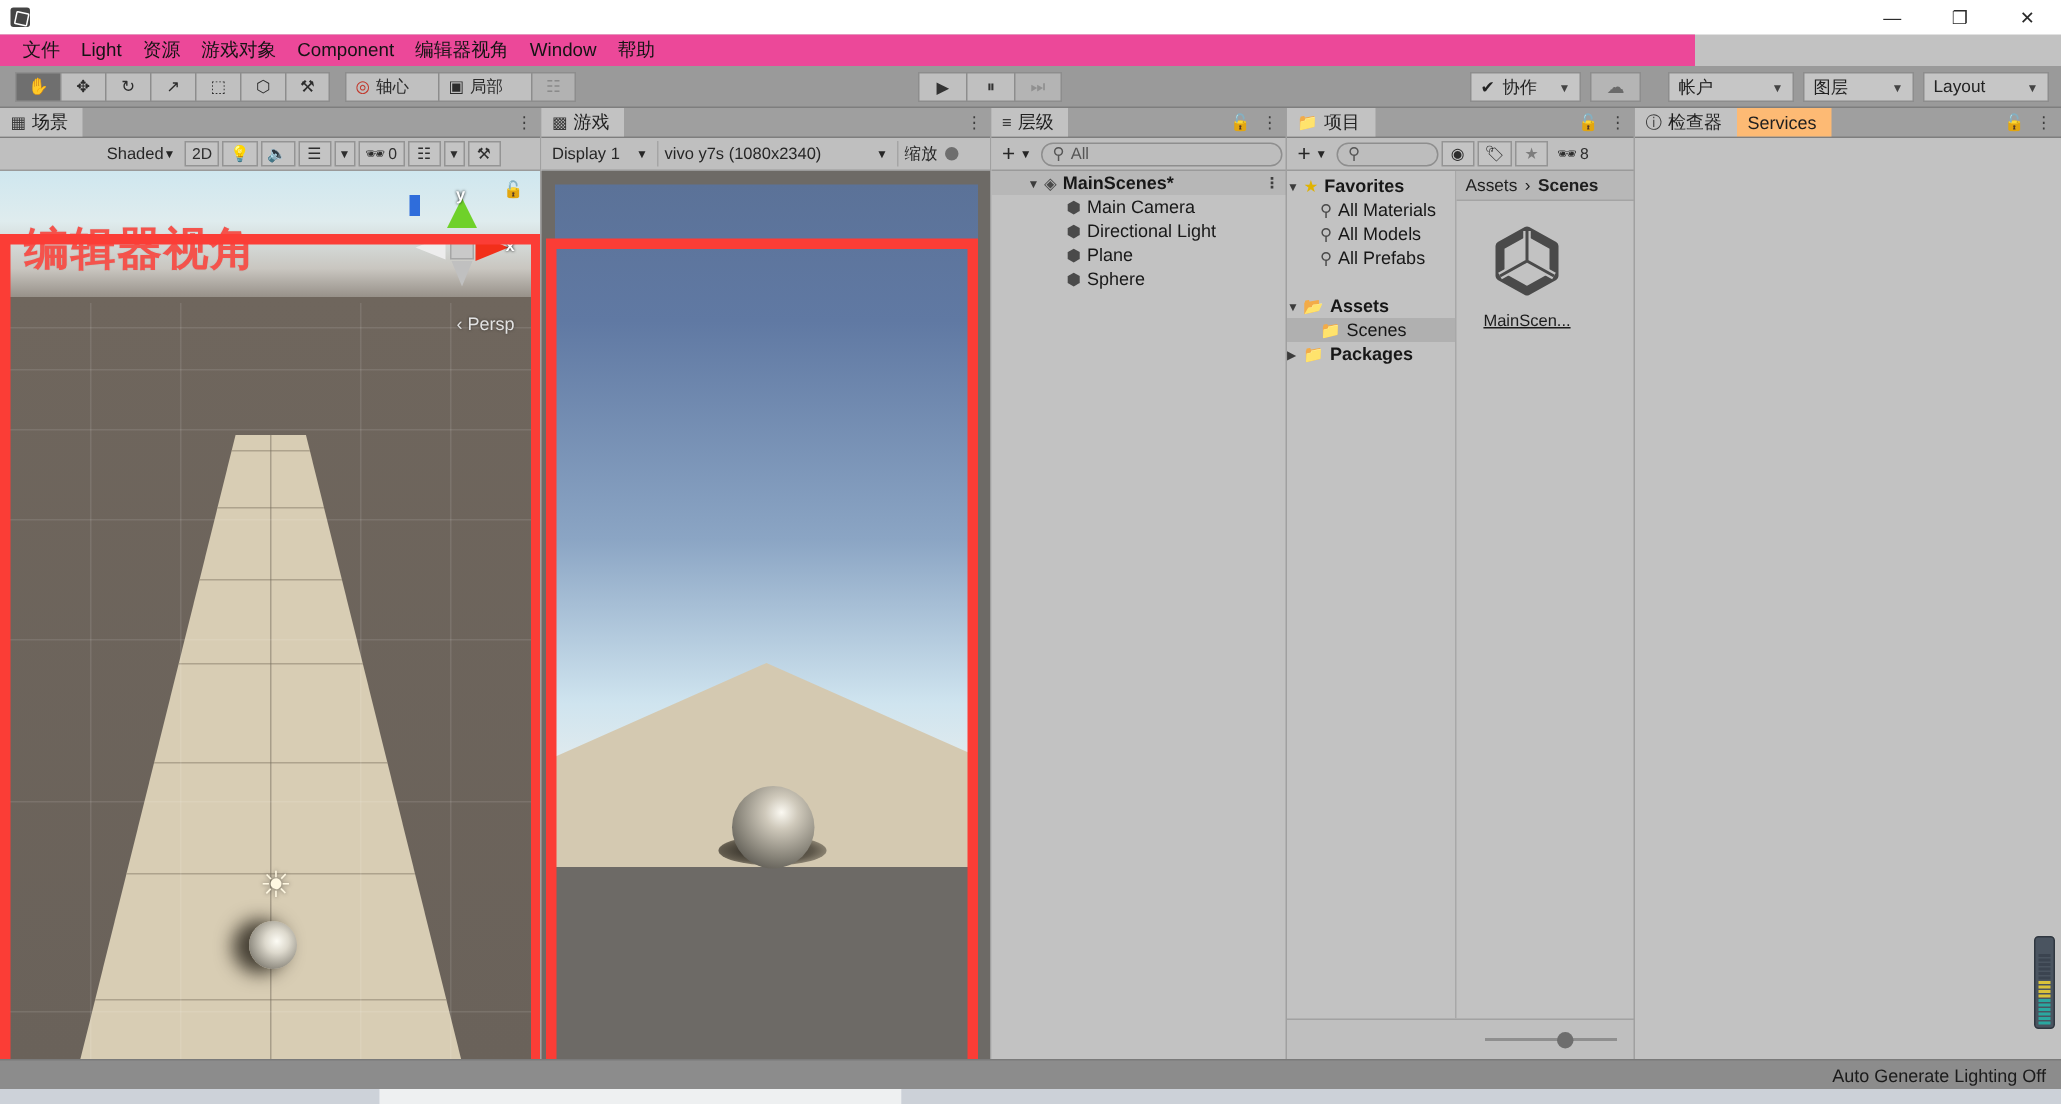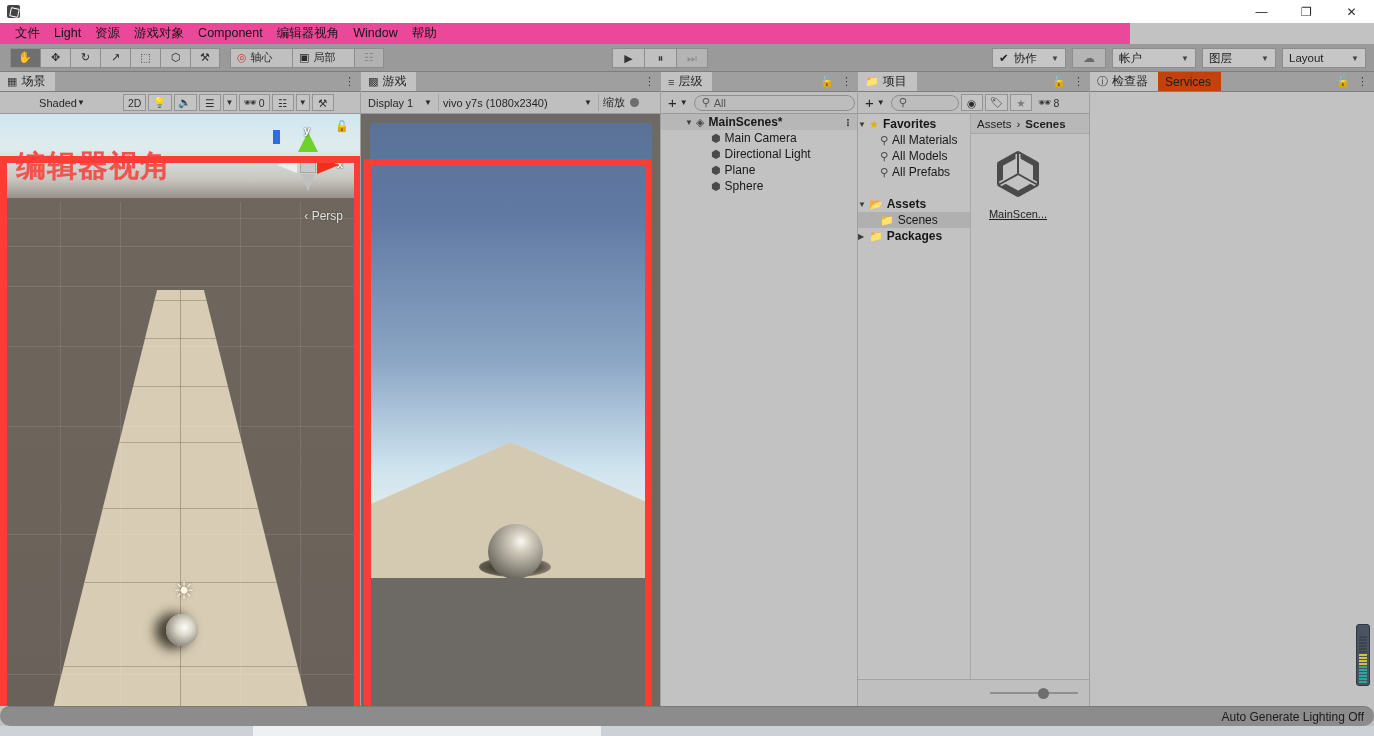--- a/index.html
+++ b/index.html
@@ -72,21 +72,21 @@
     display:flex;align-items:center;justify-content:center;font-size:12px;color:#6a6a6a;}
 
   
   .panel{ position:absolute; background:#c2c2c2; }
   .panel-tabs{
     height:20px; background:#9f9f9f; display:flex; align-items:stretch;
     border-bottom:1px solid #7e7e7e; position:relative;
   }
   .ptab{
     display:flex;align-items:center;gap:4px;padding:0 10px 0 7px;
-    font-size:12px;color:#1f1f1f;background:#c2410c;
+    font-size:12px;color:#1f1f1f;background:#fdba74;
   }
   .ptab.sel{ background:#c2c2c2; }
   .ptab .tico{ font-size:11px; color:#3a3a3a; }
   .tabs-right{ margin-left:auto; display:flex; align-items:center; gap:7px; padding-right:6px; color:#3d3d3d; font-size:11px;}
   .panel-toolbar{
     height:22px; background:#bfbfbf; border-bottom:1px solid #9a9a9a;
     display:flex; align-items:center; gap:2px; padding:0 3px;
   }
   .pt-btn{
     height:17px;min-width:22px;padding:0 4px;background:#c4c4c4;border:1px solid #949494;
@@ -200,21 +200,21 @@
   .slider-knob{ position:absolute;left:48px;top:-4px;width:11px;height:11px;border-radius:50%;background:#6e6e6e; }
 
   
   #insp{ left:1090px; top:72px; width:284px; height:634px; background:#c2c2c2; }
   .insp-body{ position:absolute;left:0;top:21px;width:284px;height:613px;background:#c2c2c2; }
 
   
   .statusbar{
     position:absolute;left:0;top:706px;width:1374px;height:20px;background:#8c8c8c;
     display:flex;align-items:center;justify-content:flex-end;padding-right:10px;
-    font-size:12px;color:#1b1b1b;border-top:1px solid #7a7a7a;border-radius:10px;
+    font-size:12px;color:#1b1b1b;border-top:1px solid #7a7a7a;
   }
   
   .taskbar{position:absolute;left:0;top:726px;width:1374px;height:10px;background:#d3d7de;}
   .tb-chunk{position:absolute;top:0;height:10px;}
 
   
   .meter{
     position:absolute; right:4px; top:624px; width:14px; height:62px;
     background:#4a5460; border:1px solid #2f3740; border-radius:3px; padding:2px;
     display:flex; flex-direction:column-reverse; gap:1px;
@@ -280,21 +280,21 @@
     <div class="play-btn dim">⏭</div>
   </div>
 
   <div class="right-group">
     <div class="dd" style="width:74px;">
       <span>✔</span>
       <span>协作</span>
       <span class="caret">▼</span>
     </div>
     <div class="cloud-btn">☁</div>
-    <div class="dd" style="width:84px;">
+    <div class="dd" style="width:84px;margin-left:12px;">
       <span>帐户</span>
       <span class="caret">▼</span>
     </div>
     <div class="dd" style="width:74px;">
       <span>图层</span>
       <span class="caret">▼</span>
     </div>
     <div class="dd" style="width:84px;">
       <span>Layout</span>
       <span class="caret">▼</span>
@@ -305,21 +305,21 @@
     <div class="panel-tabs">
       <div class="ptab sel">
         <span class="tico">▦</span>
         <span>场景</span>
       </div>
       <div class="tabs-right">
         <span>⋮</span>
       </div>
     </div>
     <div class="panel-toolbar">
-      <div class="pt-flat" style="width:118px;justify-content:center;">
+      <div class="pt-flat" style="width:118px;justify-content:flex-end;">
         <span>Shaded</span>
         <span style="font-size:8px;">▼</span>
       </div>
       <div class="pt-btn">2D</div>
       <div class="pt-btn">💡</div>
       <div class="pt-btn">🔈</div>
       <div class="pt-btn">☰</div>
       <div class="pt-btn" style="min-width:13px;padding:0 2px;font-size:8px;">▼</div>
       <div class="pt-btn" style="gap:2px;">
         <span>🕶</span>

